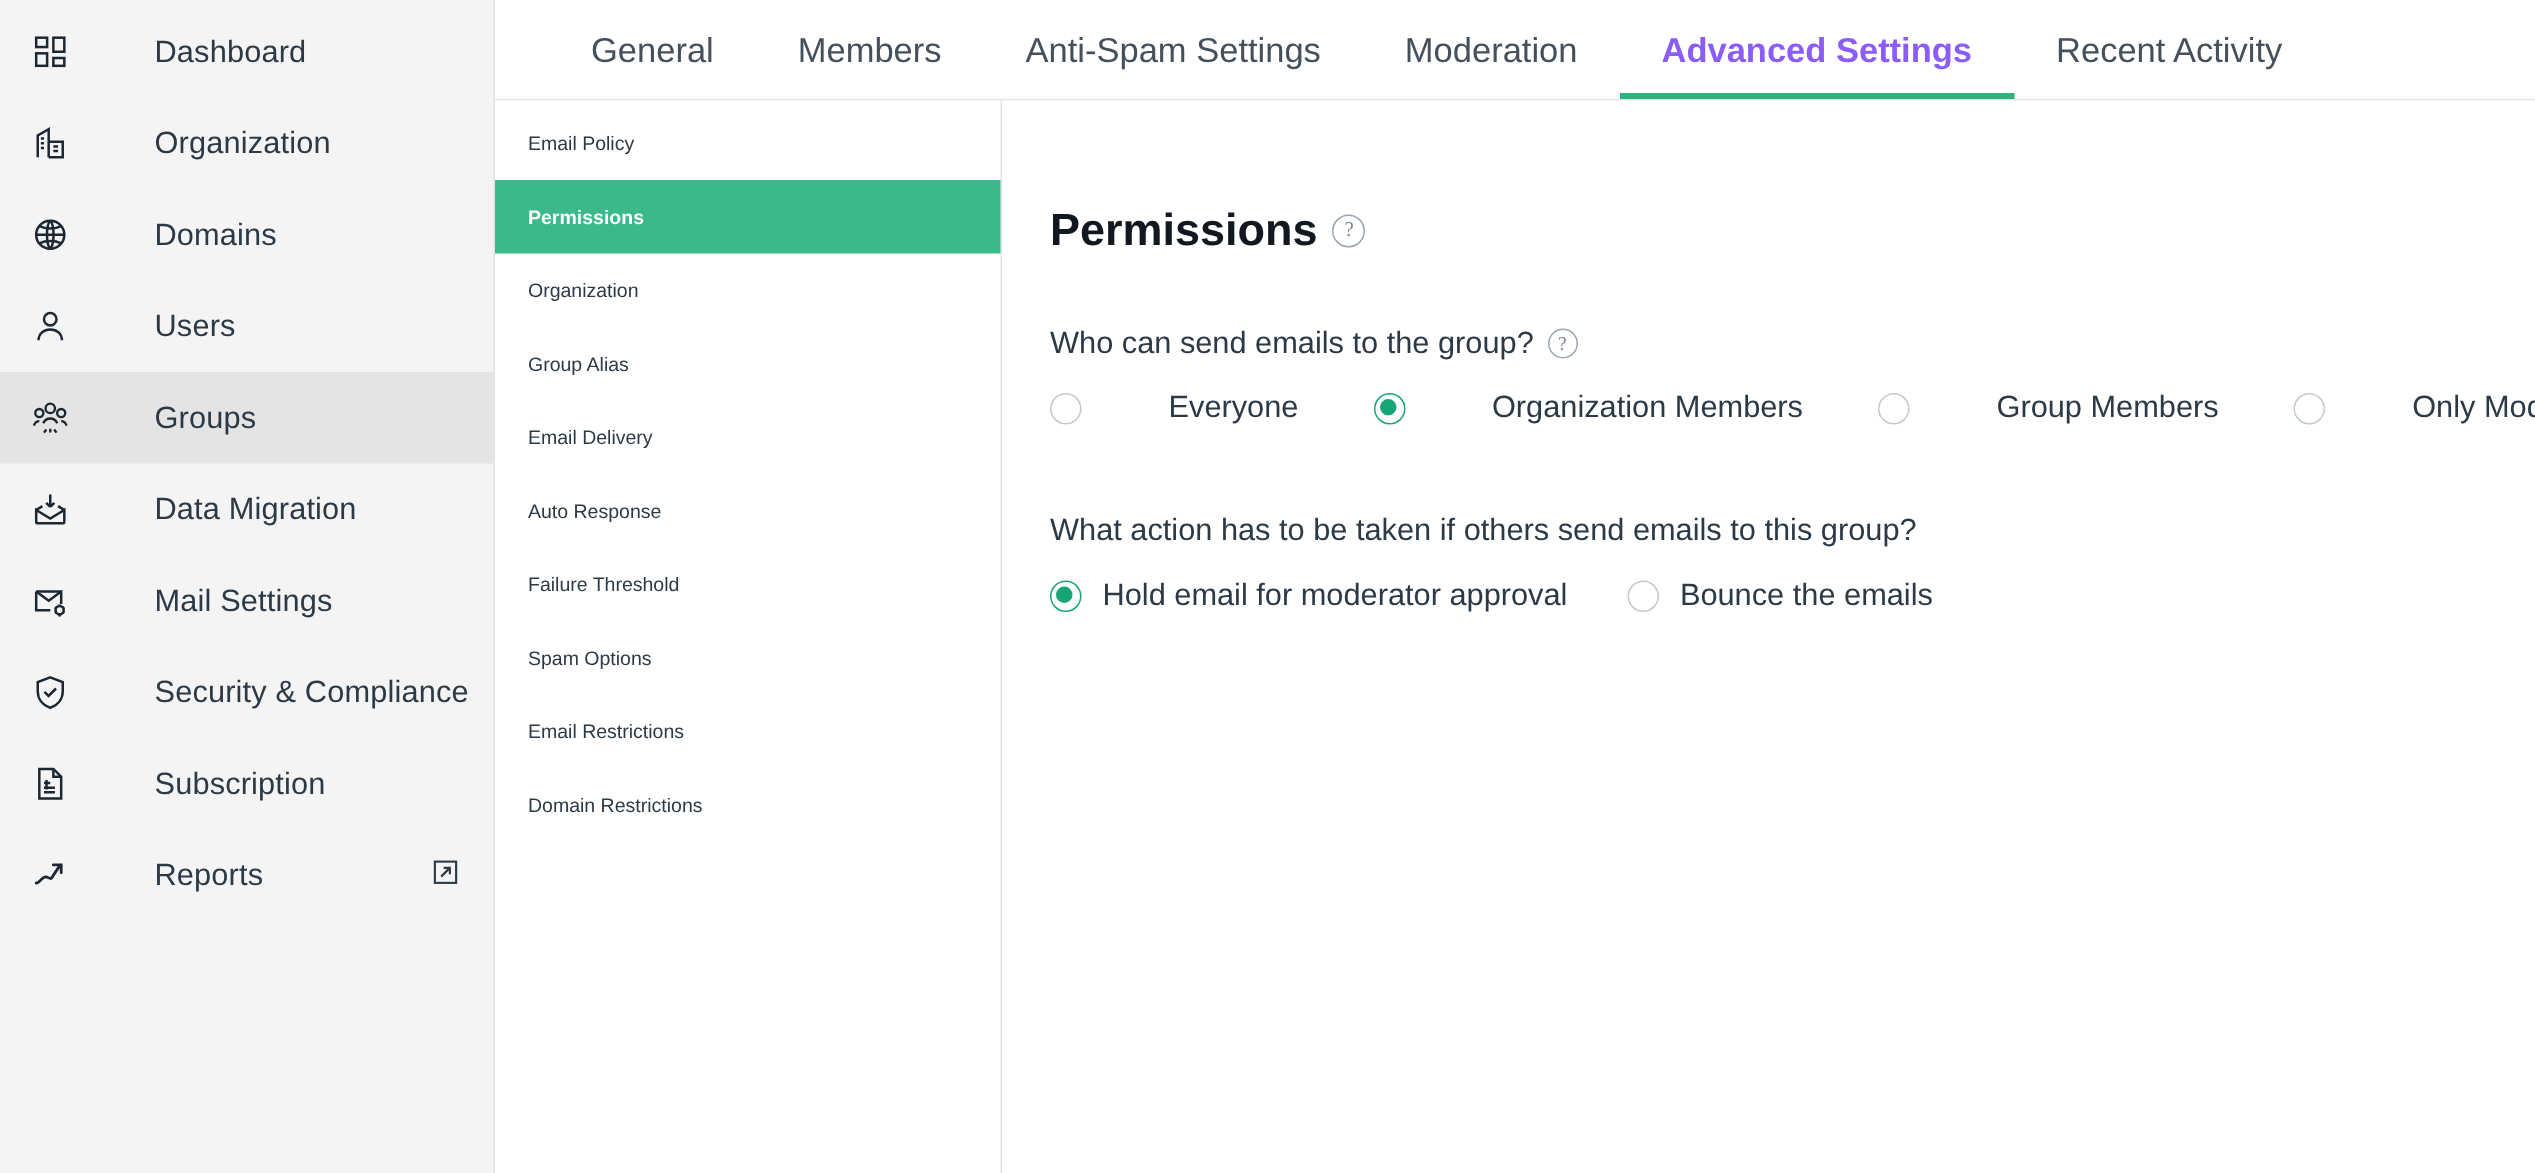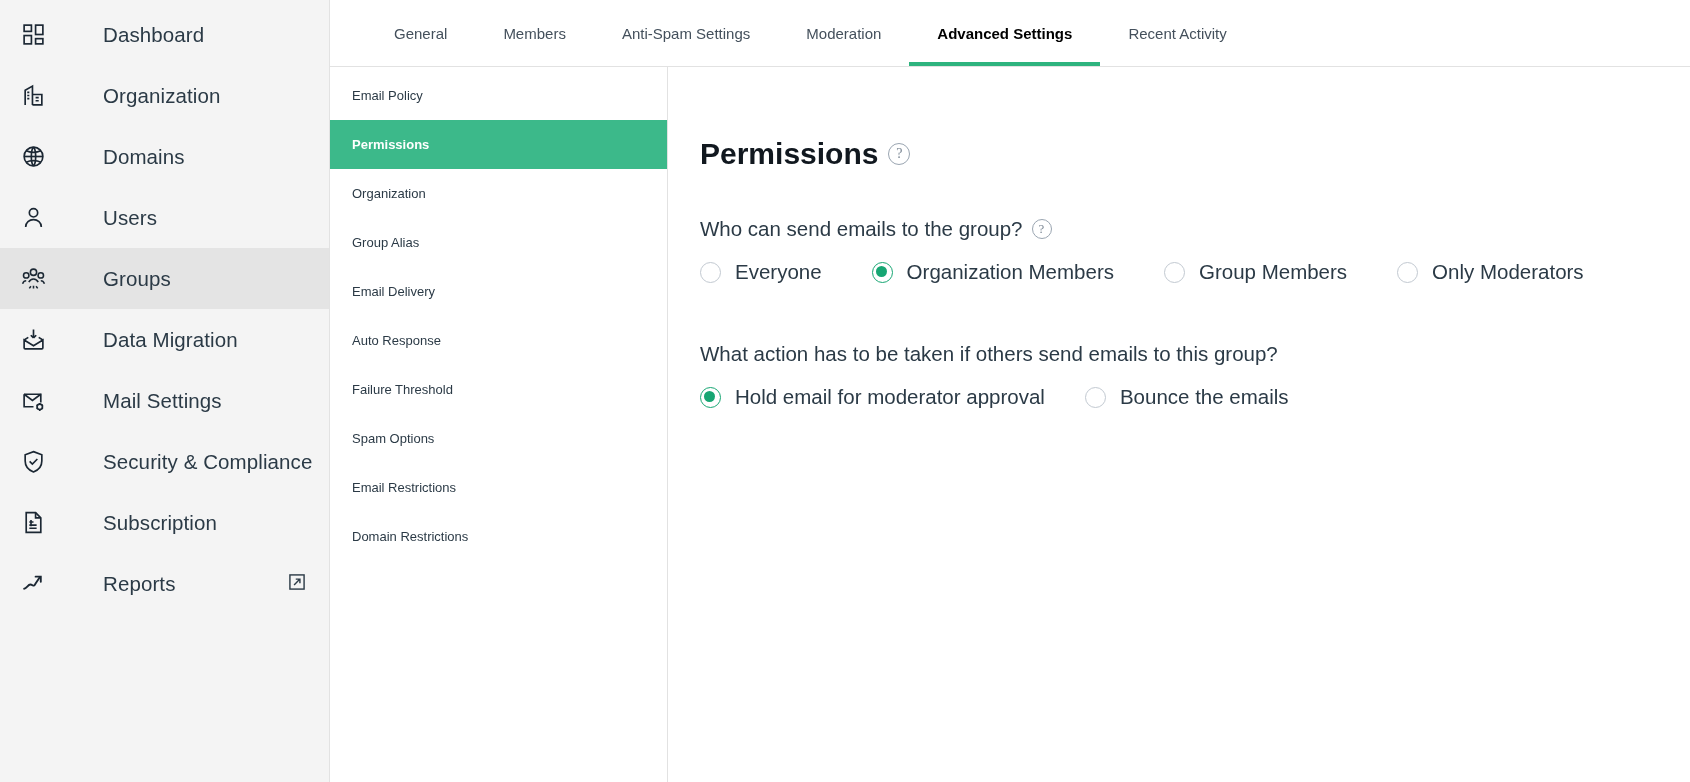--- a/index.html
+++ b/index.html
@@ -49,24 +49,24 @@
     background: #fff;
     border-bottom: 1px solid #e2e2e2;
     display: flex; align-items: flex-end;
     padding-left: 36px;
   }
   .tab {
     position: relative;
     height: 66px;
     display: flex; align-items: center;
     padding: 0 28px;
-    font-size: 15px; color: #44505c;
+    font-size: 23px; color: #44505c;
     cursor: pointer; white-space: nowrap;
   }
-  .tab.active { color: #000000; font-weight: bold; }
+  .tab.active { color: #8b5cf6; font-weight: bold; }
   .tab.active::after {
     content: ""; position: absolute;
     left: 0; right: 0; bottom: 0; height: 4px;
     background: #2eb37e;
   }
 
   
   .body { flex: 1; display: flex; min-height: 0; }
 
   
@@ -106,21 +106,21 @@
   .question {
     display: flex; align-items: center; gap: 9px;
     font-size: 20.5px; color: #2b3a46;
   }
   .q1 { margin-top: 46px; }
   .q2 { margin-top: 58px; }
   .radio-row { display: flex; align-items: center; margin-top: 19px; }
   .radio-opt {
     display: flex; align-items: center; cursor: pointer; white-space: nowrap;
   }
-  .r1 .radio-opt { margin-right: 50px; }
+  .r1 .radio-opt { margin-right: 50px; gap: 44px; }
   .r2 .radio-opt { margin-right: 40px; }
   .dot {
     width: 21px; height: 21px; border-radius: 50%;
     border: 1.8px solid #c2c9d1; background: #fff;
     flex: 0 0 21px; margin-right: 14px; position: relative;
   }
   .radio-opt.selected .dot { border-color: #17a673; }
   .radio-opt.selected .dot::after {
     content: ""; position: absolute;
     left: 3.2px; top: 3.2px; width: 11px; height: 11px;

